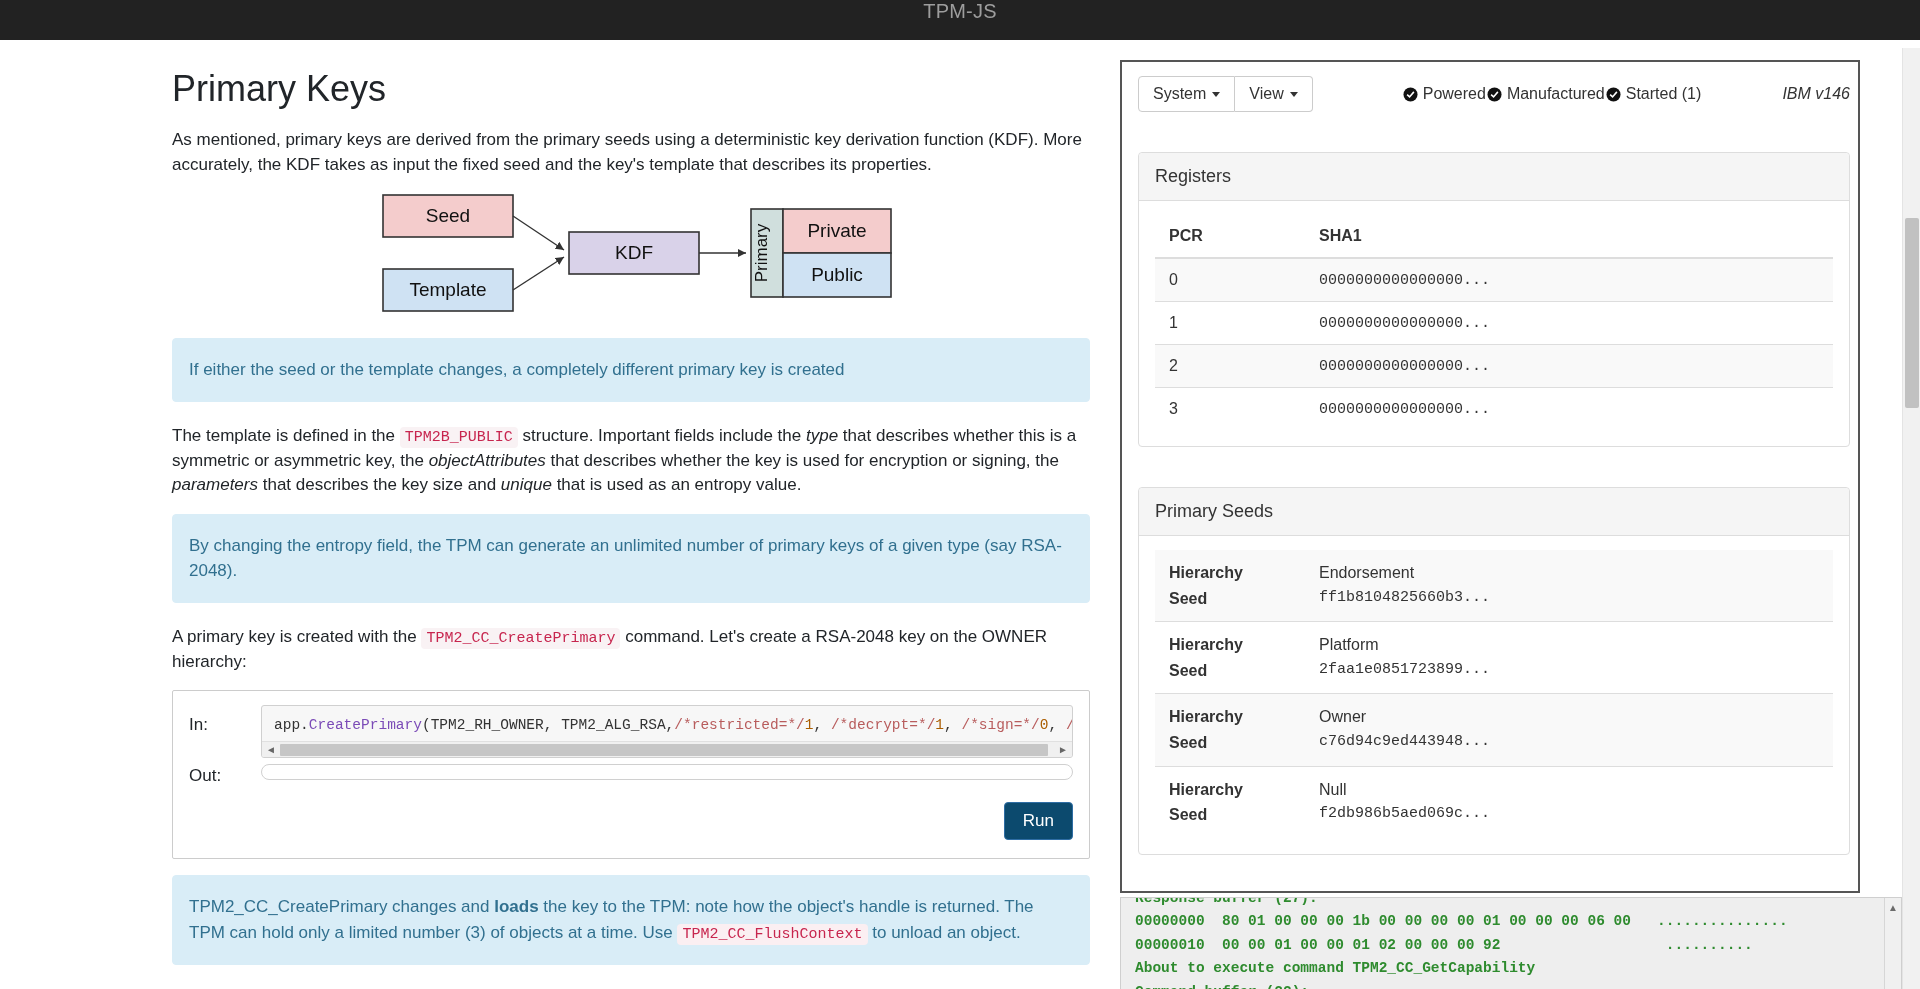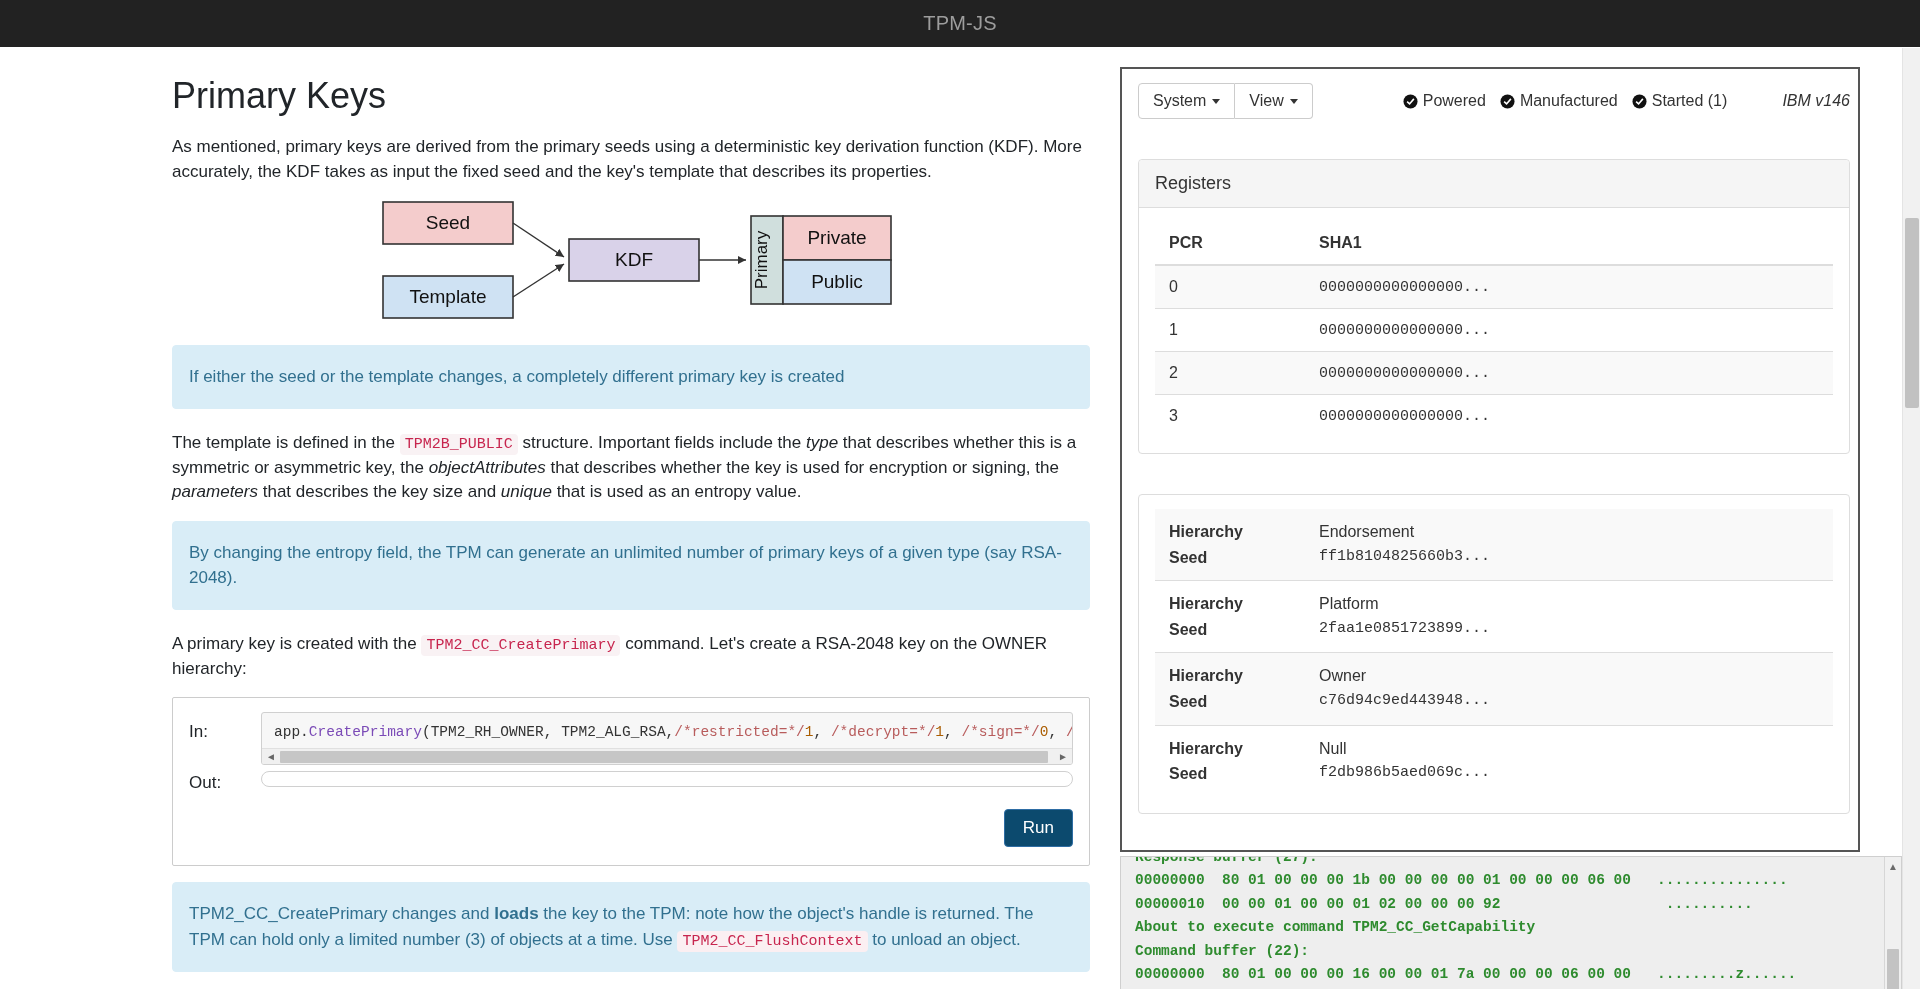--- a/index.html
+++ b/index.html
@@ -9,22 +9,22 @@
     background:#ffffff;
     font-family:"Liberation Sans", sans-serif;
     font-size:17px;
     color:#212529;
     overflow:hidden;
     position:relative;
   }
 
   
   #navbar {
-    height:47px; background:#222222;
-    display:flex; align-items:center; justify-content:center;
+    height:40px; background:#222222;
+    display:flex; align-items:flex-start; justify-content:center;
     position:relative;
   }
   #navbar .brand {
     color:#9d9d9d; font-size:20px; letter-spacing:.2px;
   }
 
   
   #page-scrollbar {
     position:absolute; top:48px; right:0; width:18px; bottom:0;
     background:#f1f1f1; border-left:1px solid #e4e4e4;
@@ -140,21 +140,21 @@
     font-family:"Liberation Sans", sans-serif;
   }
   .btn-dd:first-child { border-radius:4px 0 0 4px; }
   .btn-dd:last-child { border-left:none; border-radius:0 4px 4px 0; }
   .caret {
     display:inline-block; width:0; height:0; margin-left:6px;
     border-left:4px solid transparent; border-right:4px solid transparent;
     border-top:5px solid #333333; vertical-align:middle;
   }
   .status-group {
-    display:flex; align-items:center; gap:14px;
+    display:flex; align-items:center; gap:1px;
     margin-left:90px; font-size:16px; color:#333333;
   }
   .status-item { display:flex; align-items:center; gap:5px; white-space:nowrap; }
   .chk { width:15px; height:15px; flex:0 0 15px; }
   .sim-version {
     margin-left:auto; font-style:italic; font-size:16px; color:#333333;
   }
 
   .panel {
     border:1px solid #dddddd; border-radius:4px; margin-bottom:18px;
@@ -358,20 +358,21 @@
                 <tr>
                   <td>3</td>
                   <td class="mono">0000000000000000...</td>
                 </tr>
               </tbody>
           </table>
         </div>
       </div>
 
       <div class="panel">
+        <div class="panel-head">Primary Seeds</div>
         <div class="panel-body">
           <table class="seeds">
             <tbody id="seed-body">
                 <tr>
                   <td class="lbl">
                     <div>Hierarchy</div>
                     <div>Seed</div>
                   </td>
                   <td class="val">
                     <div>Endorsement</div>

